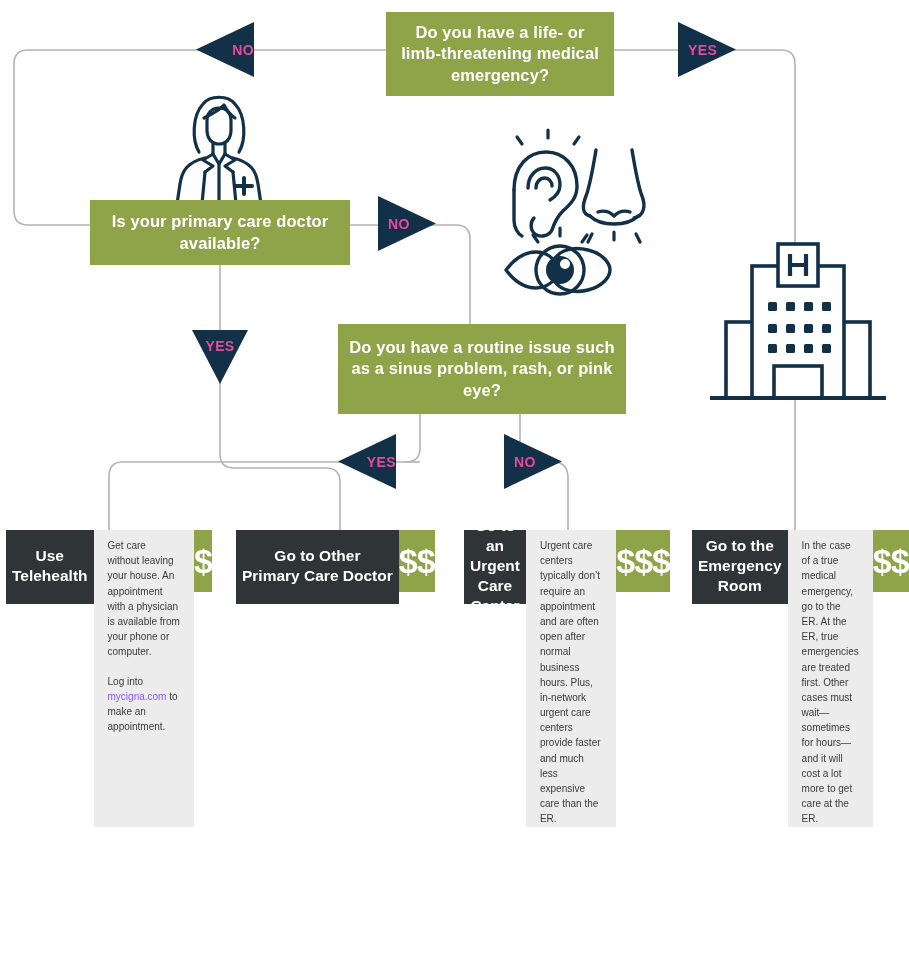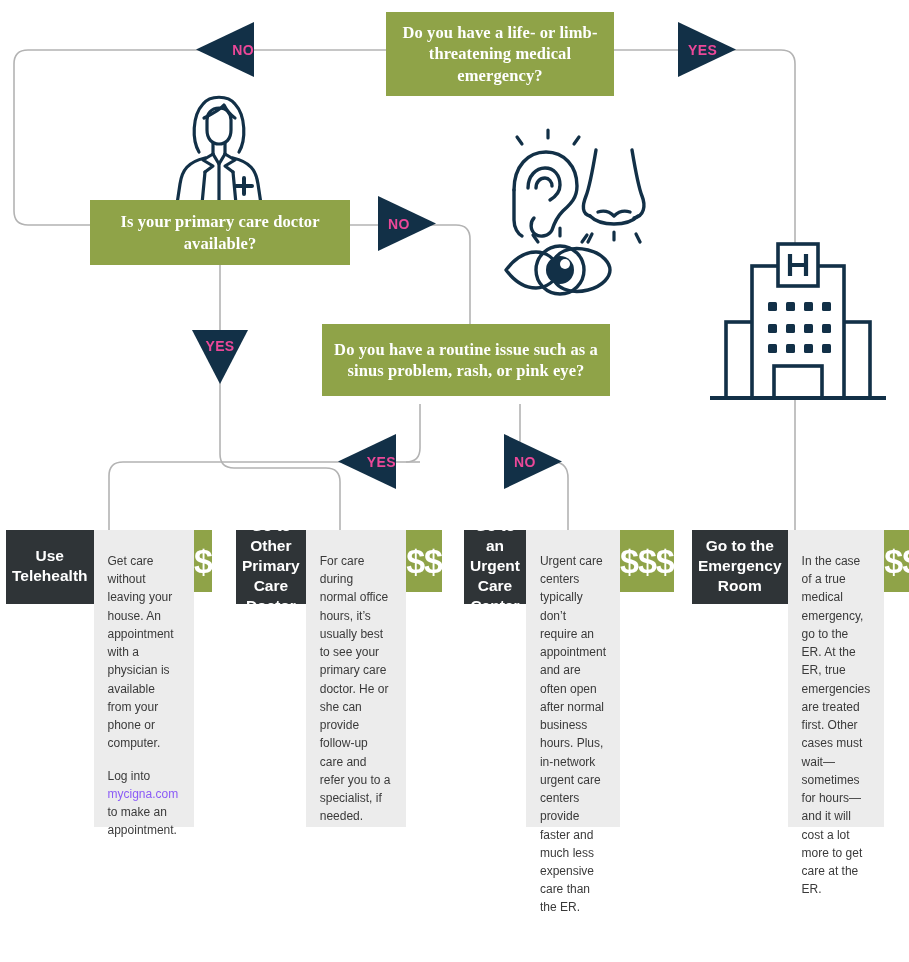--- a/index.html
+++ b/index.html
@@ -35,25 +35,24 @@
     color: #ffffff;
     font-weight: bold;
     text-align: center;
     display: flex;
     align-items: center;
     justify-content: center;
     line-height: 1.28;
     box-sizing: border-box;
     padding: 20px 10px;
     letter-spacing: .1px;
-    font-family: Liberation Serif, serif;
   }
   #q-emergency { left: 386px; top: 12px;  width: 228px; height: 84px; font-size: 16.5px; }
   #q-pcp       { left: 90px;  top: 200px; width: 260px; height: 65px; font-size: 16.5px; }
-  #q-routine   { left: 322px; top: 324px; width: 288px; height: 72px; font-size: 16.5px; }
+  #q-routine   { left: 338px; top: 324px; width: 288px; height: 90px; font-size: 16.5px; }
 
   
   .marker {
     position: absolute;
     z-index: 4;
     color: #ec4899;
     font-weight: bold;
     font-size: 14px;
     letter-spacing: .4px;
   }
@@ -108,23 +107,23 @@
     padding: 14px 6px 16px;
     box-sizing: border-box;
     height: 74px;
     display: flex;
     align-items: center;
     justify-content: center;
   }
   .col-body {
     background: #ececec;
     color: #3a3a3a;
-    font-size: 12px;
+    font-size: 10px;
     line-height: 1.52;
-    padding: 22px 14px 18px;
+    padding: 8px 14px 18px;
     box-sizing: border-box;
     height: 297px;
   }
   .col-body p { margin: 0 0 14px 0; }
   .col-body p:last-child { margin-bottom: 0; }
   .link-cigna { color: #8b5cf6; font-weight: normal; }
   .col-cost {
     background: #8fa348;
     color: #ffffff;
     font-weight: bold;
@@ -331,23 +330,20 @@
     <div class="col-cost">$</div>
   </div>
 
   <div class="col" id="col-2">
     <div class="col-head">
       <span>
         <span>Go to Other</span><br>
         <span>Primary Care Doctor</span>
       </span>
     </div>
-    <div class="col-body">
-      <p>For care during normal office hours, it’s usually best to see your primary care doctor. He or she can provide follow-up care and refer you to a specialist, if needed.</p>
-    </div>
     <div class="col-cost">$$</div>
   </div>
 
   <div class="col" id="col-4">
     <div class="col-head">
       <span>
         <span>Go to the</span><br>
         <span>Emergency Room</span>
       </span>
     </div>

